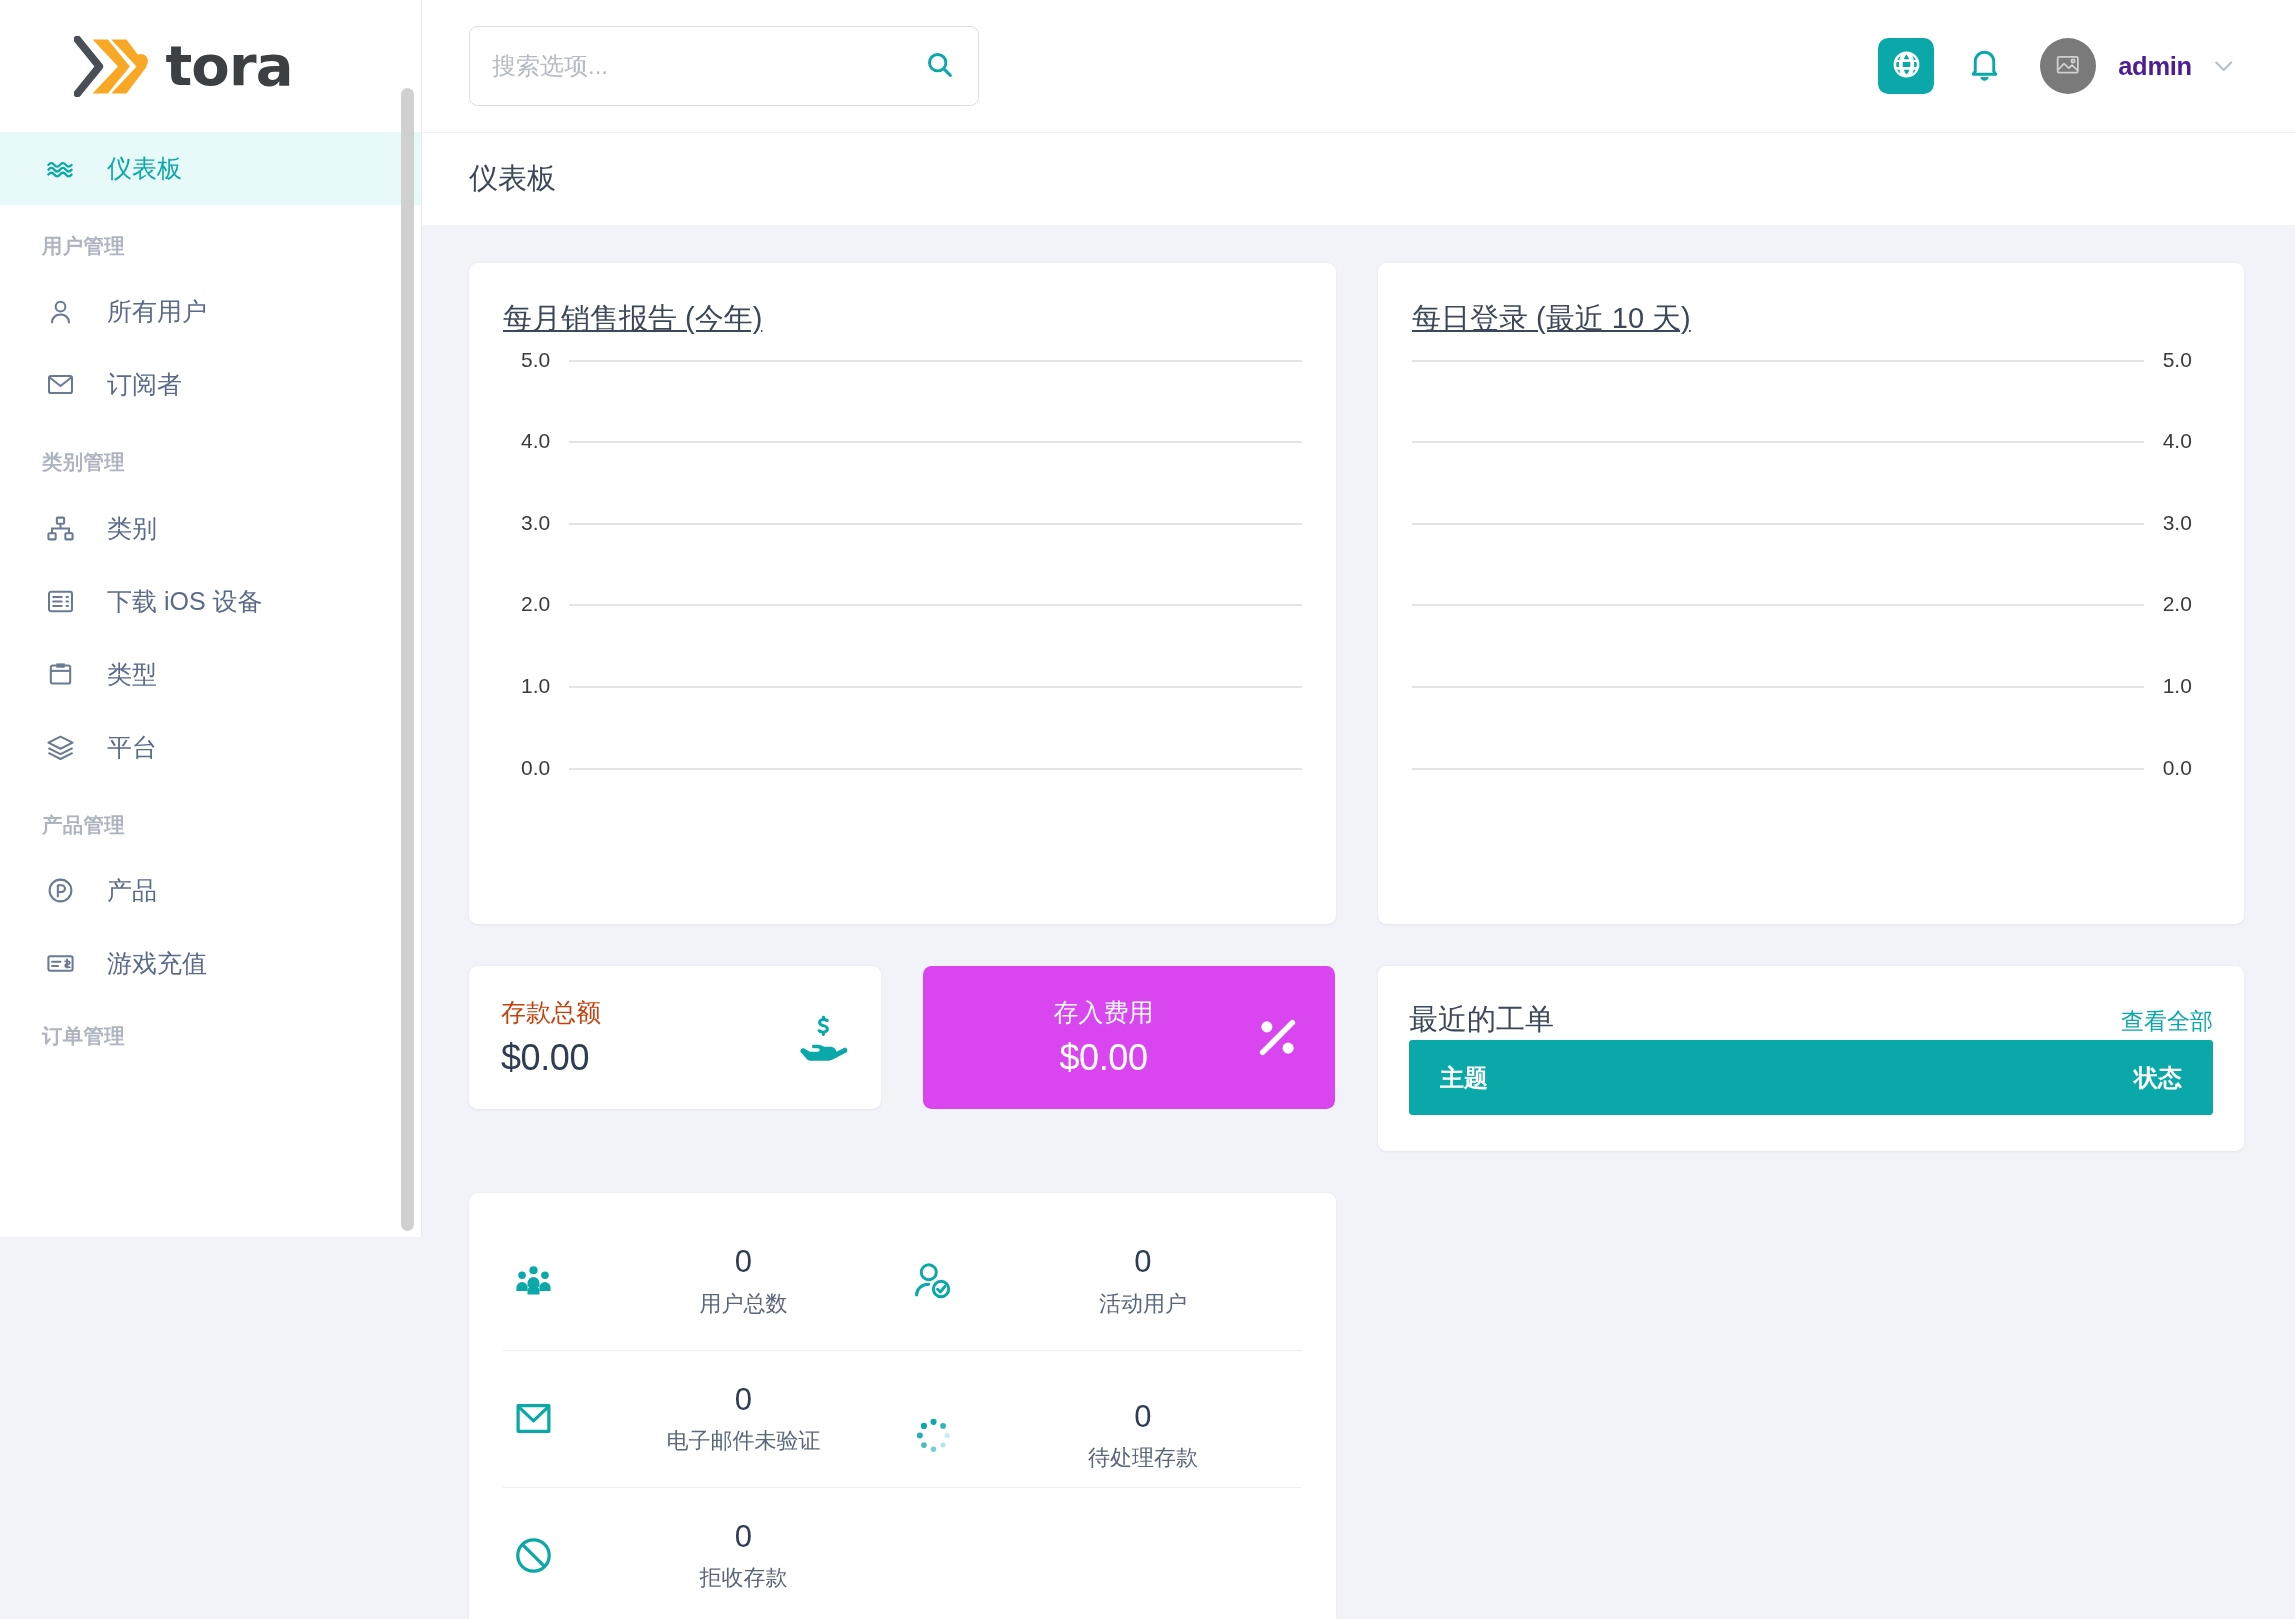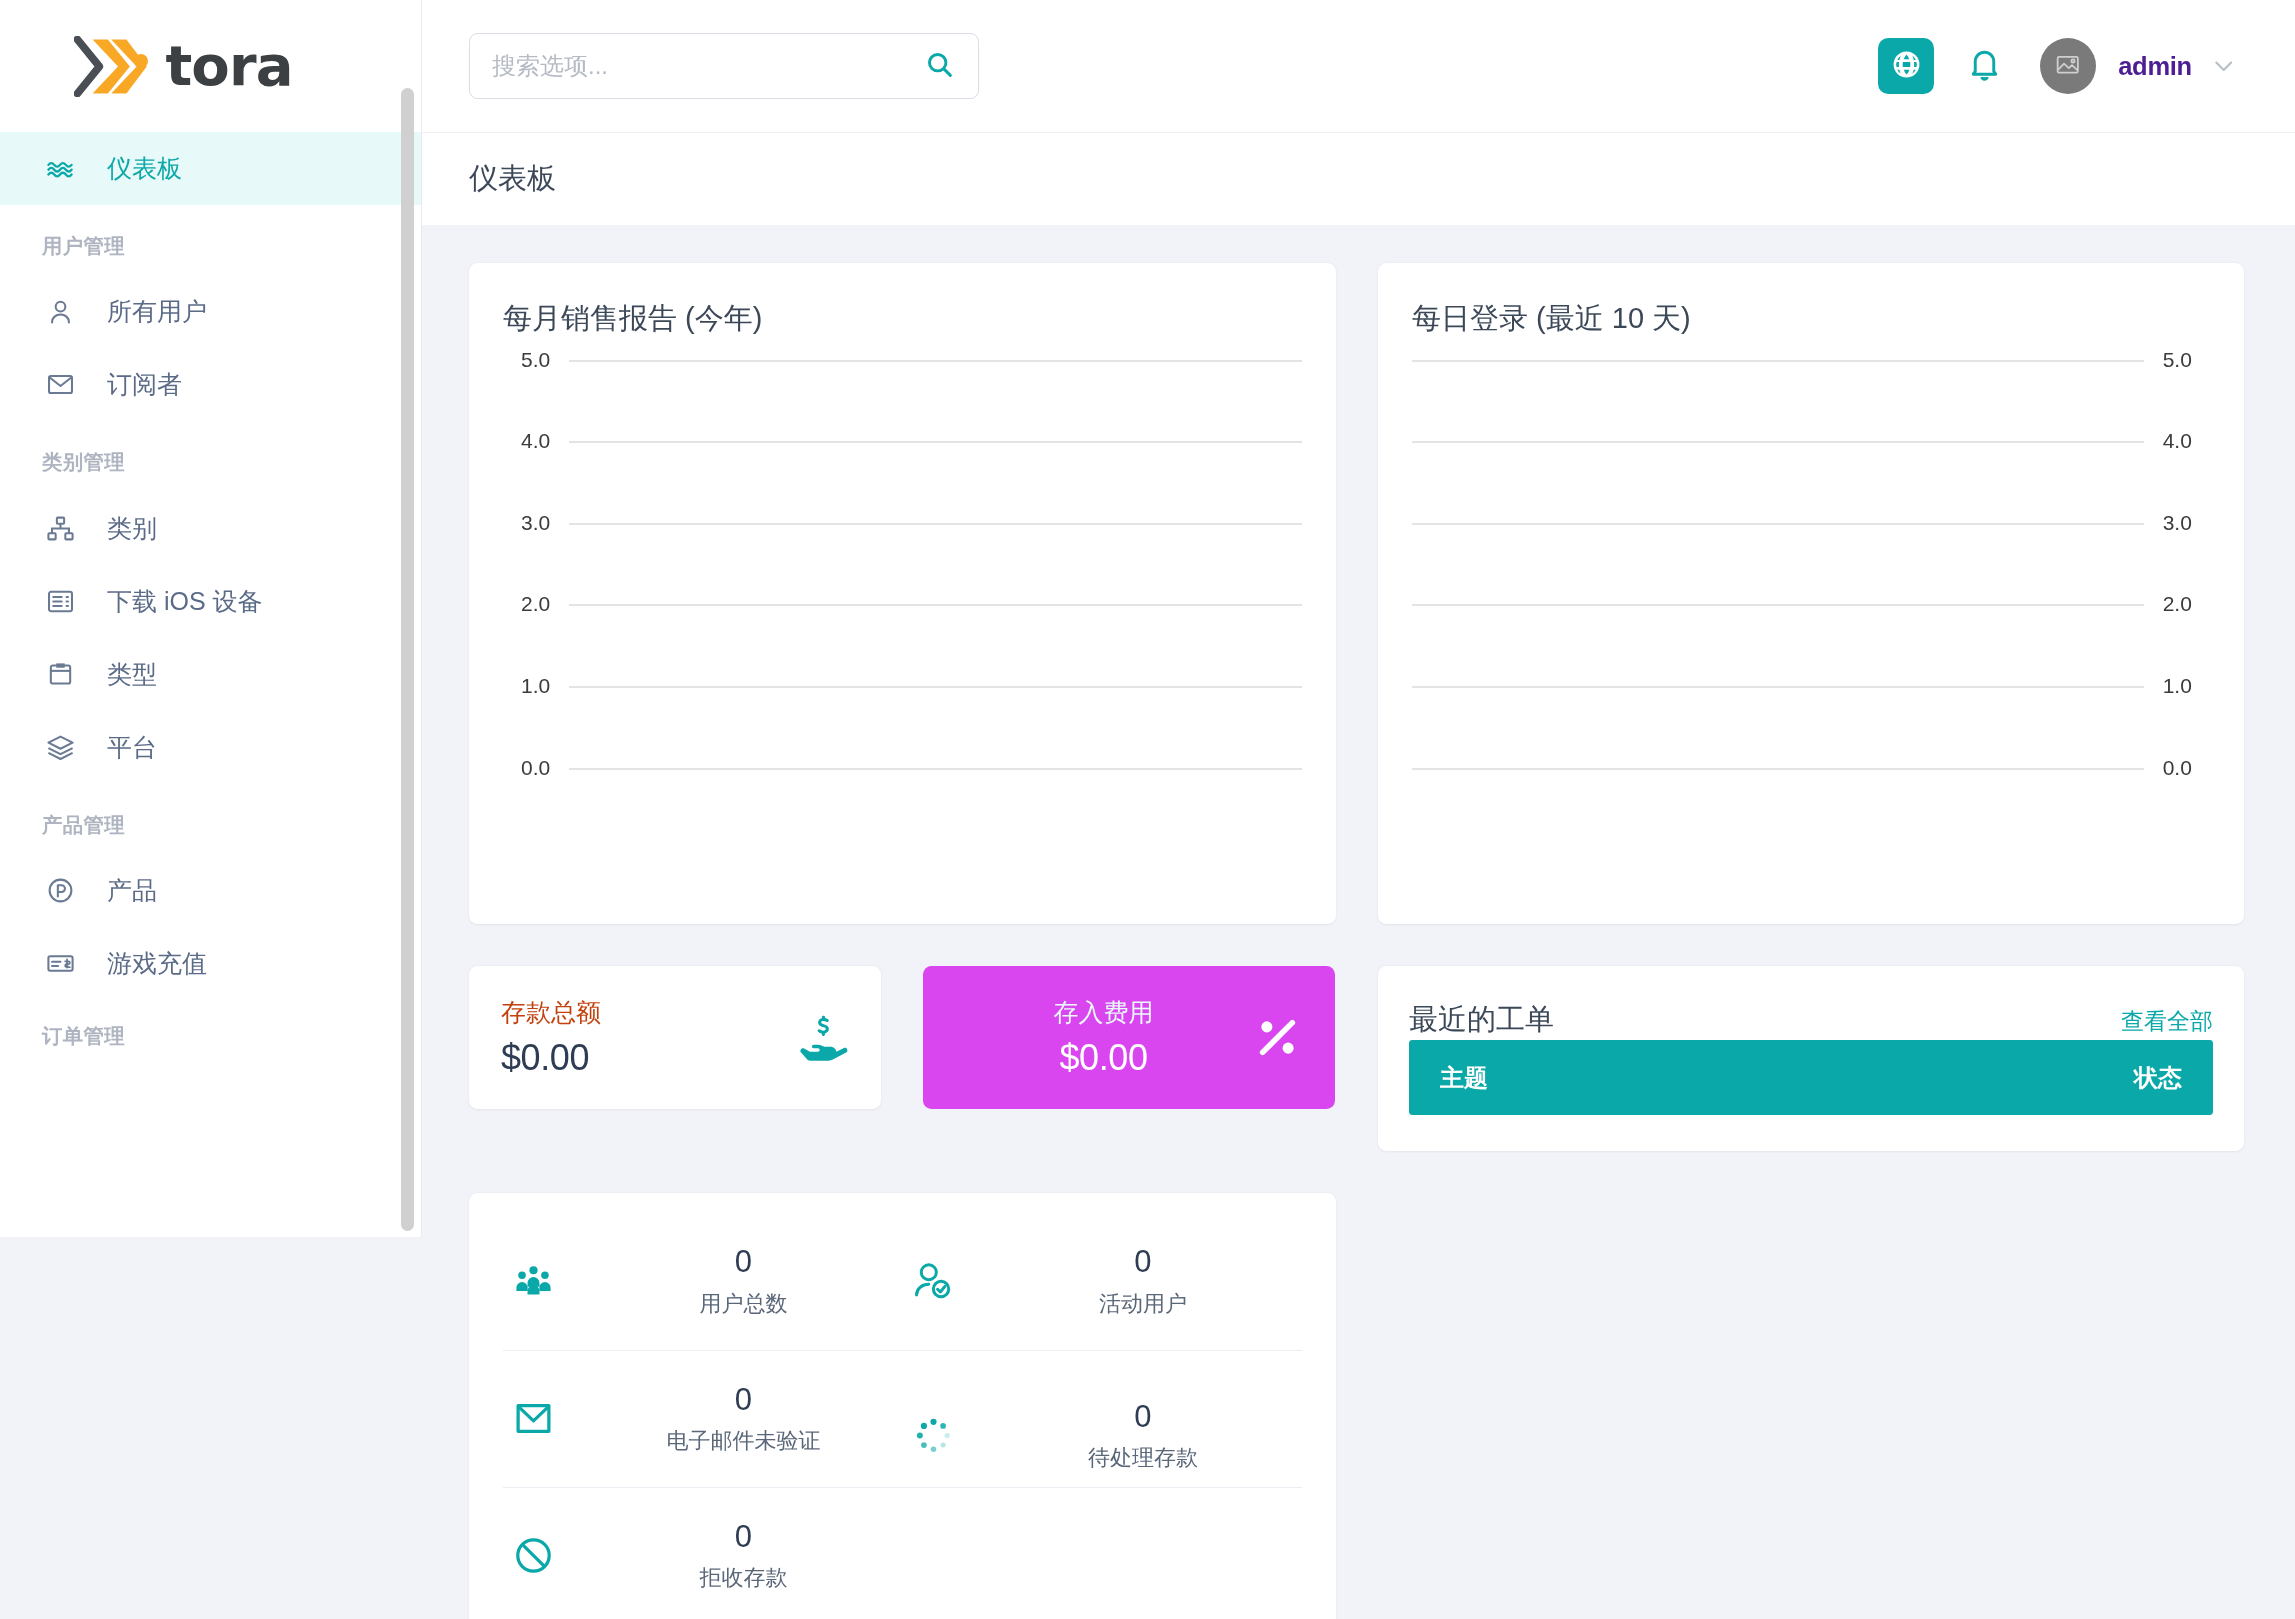--- a/index.html
+++ b/index.html
@@ -68,21 +68,21 @@
   
   .main { flex: 1; min-width: 0; display: flex; flex-direction: column; height: 1619px; }
 
   .topbar {
     height: 132px; background: #fff;
     display: flex; align-items: center;
     padding: 0 59px 0 47px;
     flex: 0 0 132px;
   }
   .search-box {
-    width: 510px; height: 66px;
+    width: 510px; height: 80px;
     border: 0.8px solid #d9dde5; border-radius: 8.5px;
     display: flex; align-items: center;
     padding: 0 24px 0 22px; background: #fff;
   }
   .search-input {
     flex: 1; border: none; outline: none;
     font-size: 24px; color: #3c4858;
     font-family: "Liberation Sans", sans-serif;
     background: transparent;
   }
@@ -136,20 +136,21 @@
   .col-right { flex: 1; min-width: 0; }
 
   .card {
     background: #fff; border-radius: 8.5px;
     box-shadow: 0 0.8px 2.5px rgba(30,40,70,0.07);
   }
   .chart-card { height: 661px; padding: 36px 34px 25.5px 34px; }
   .chart-title {
     font-size: 29px; color: #3c4858; font-weight: 400;
     margin-bottom: 8.5px;
+    text-decoration: underline;
   }
   .plot { position: relative; height: 561px; margin-top: 15.3px; }
   .grid-row {
     position: absolute; left: 0; right: 0;
     display: flex; align-items: center;
     height: 0;
   }
   .tick-label {
     font-size: 21px; color: #3b3b3b;
     width: 66px; text-align: right; flex: 0 0 66px;

